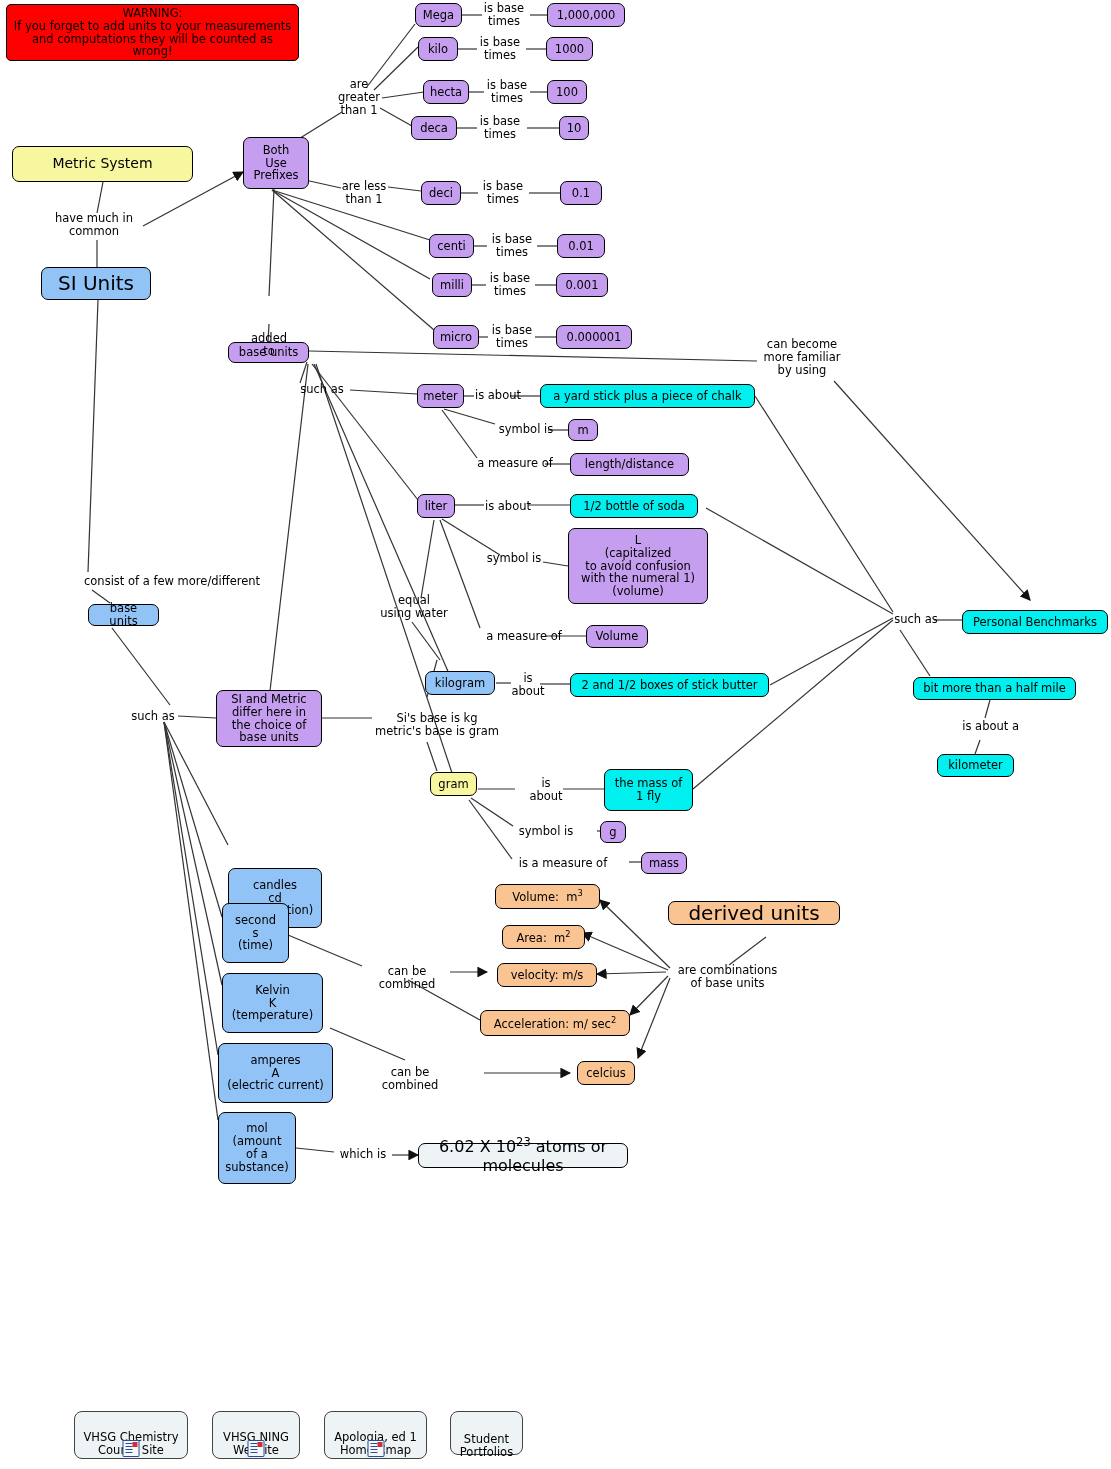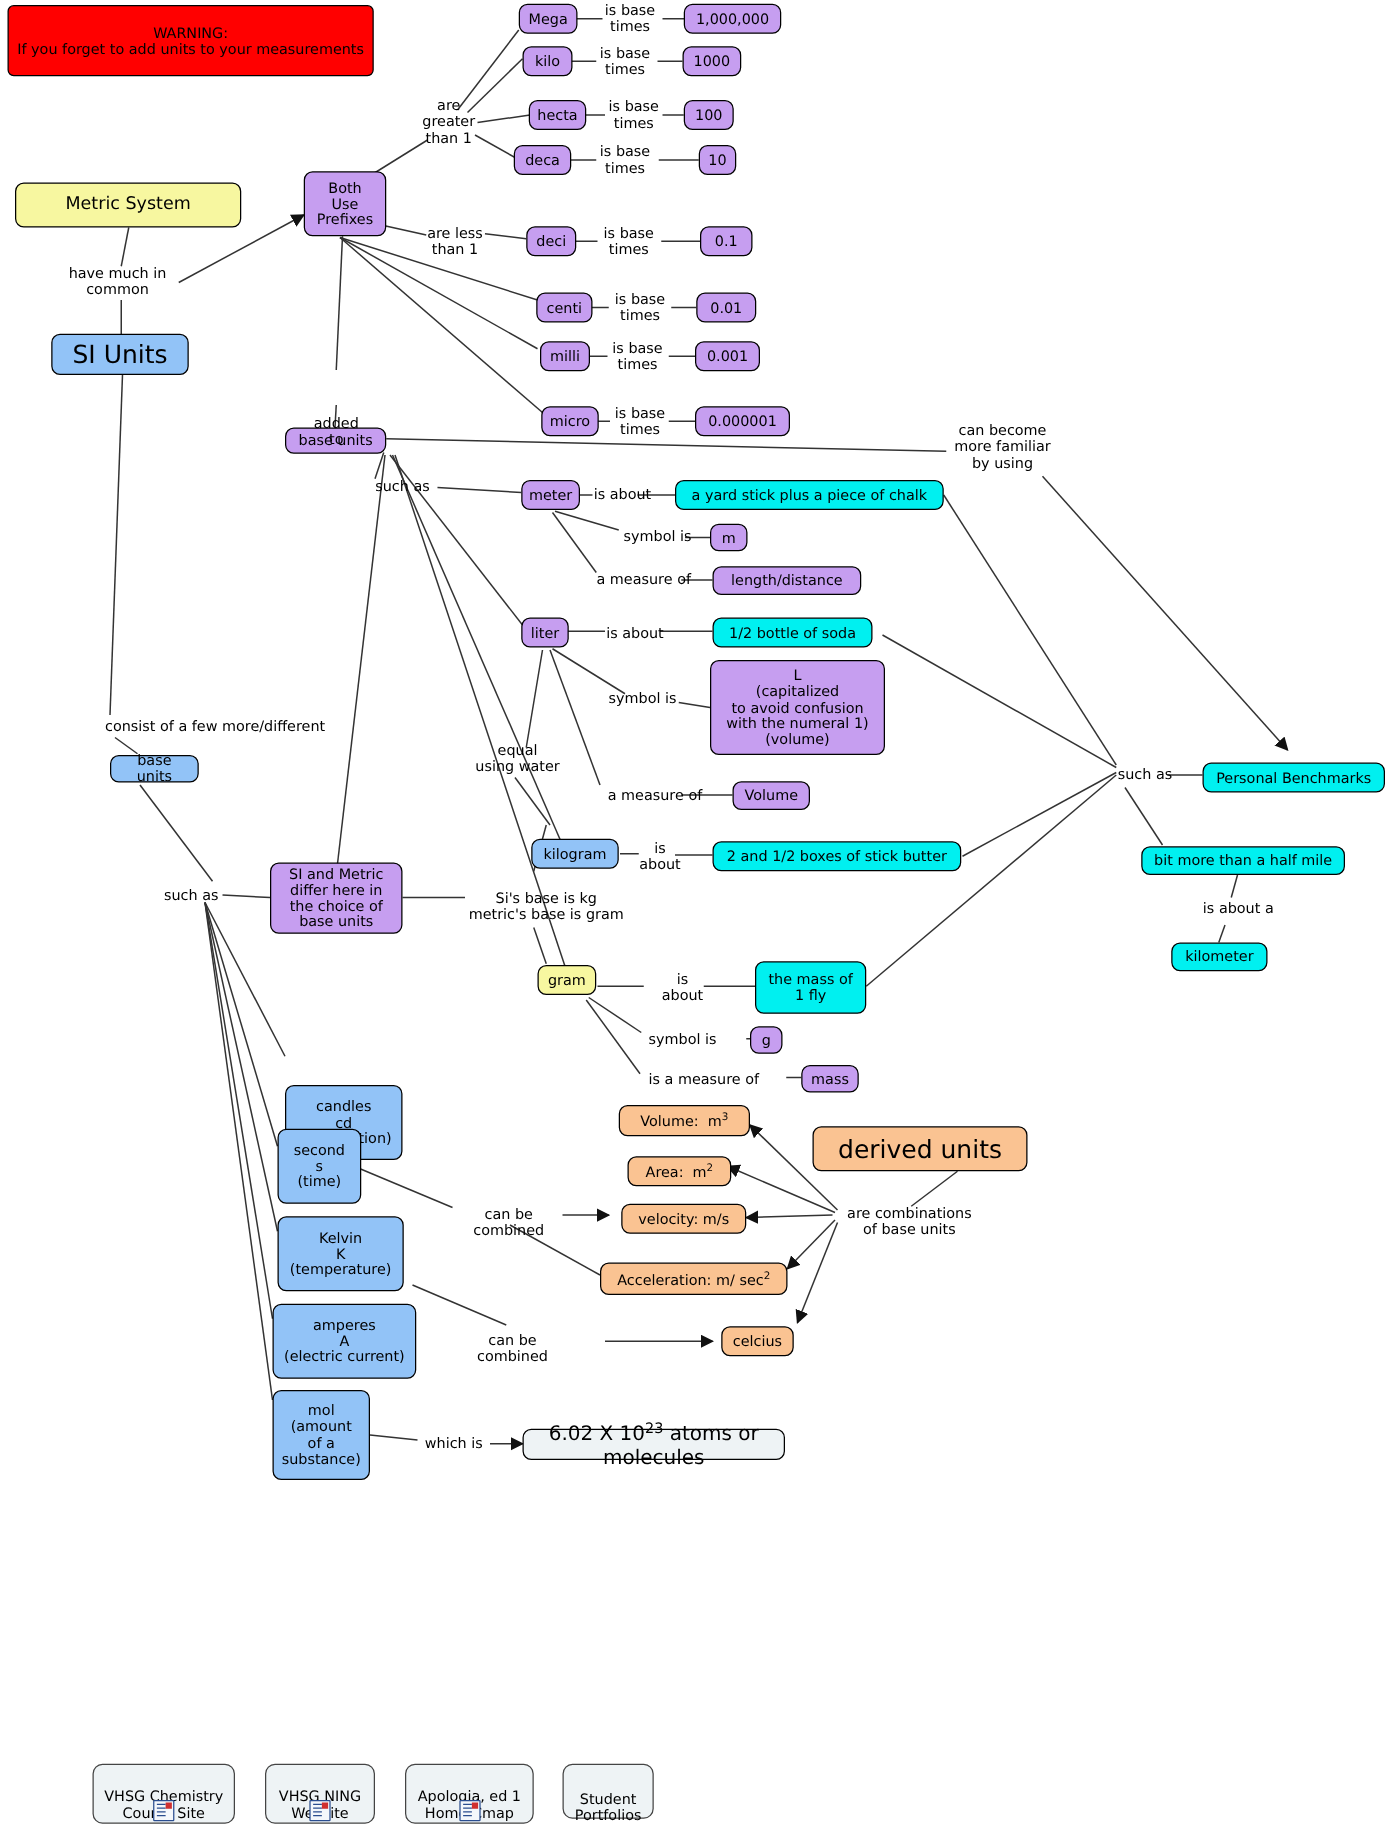--- a/index.html
+++ b/index.html
@@ -238,20 +238,21 @@
       <line x1="668" y1="970" x2="582" y2="933" marker-end="url(#ah)"></line>
       <line x1="666" y1="972" x2="597" y2="974" marker-end="url(#ah)"></line>
       <line x1="668" y1="976" x2="630" y2="1015" marker-end="url(#ah)"></line>
       <line x1="670" y1="978" x2="638" y2="1058" marker-end="url(#ah)"></line>
     </g>
   </svg>
 
   <div class="node c-red fs-11" style="left:6px; top:4px; width:293px; height:57px; flex-direction:column; border-radius:5px;">
     <span>WARNING:</span>
     <span>If you forget to add units to your measurements</span>
+    <span>and computations they will be counted as wrong!</span>
   </div>
 
   <div class="node c-yellow fs-20" style="left:12px; top:146px; width:181px; height:36px;">Metric System</div>
 
   <div class="node c-blue fs-19" style="left:41px; top:267px; width:110px; height:33px;">SI Units</div>
 
   <div class="node c-purple fs-11" style="left:243px; top:137px; width:66px; height:52px;">Both
 Use
 Prefixes</div>
 
@@ -329,21 +330,21 @@
 (electric current)</div>
   <div class="node c-blue fs-11" style="left:218px; top:1112px; width:78px; height:72px;">mol
 (amount
 of a
 substance)</div>
 
   <div class="node c-white fs-12" style="left:418px; top:1143px; width:210px; height:25px;">
     <span>6.02 X 10<sup>23</sup> atoms or molecules</span>
   </div>
 
-  <div class="node c-orange fs-19" style="left:650px; top:901px; width:172px; height:36px;">derived units</div>
+  <div class="node c-orange fs-19" style="left:668px; top:901px; width:172px; height:24px;">derived units</div>
 
   <div class="node c-orange fs-11" style="left:495px; top:884px; width:105px; height:25px;">
     <span>Volume:&nbsp; m<sup>3</sup></span>
   </div>
   <div class="node c-orange fs-11" style="left:502px; top:925px; width:83px; height:24px;">
     <span>Area:&nbsp; m<sup>2</sup></span>
   </div>
   <div class="node c-orange fs-11" style="left:497px; top:963px; width:100px; height:24px;">velocity: m/s</div>
   <div class="node c-orange fs-11" style="left:480px; top:1010px; width:150px; height:26px;">
     <span>Acceleration: m/ sec<sup>2</sup></span>

